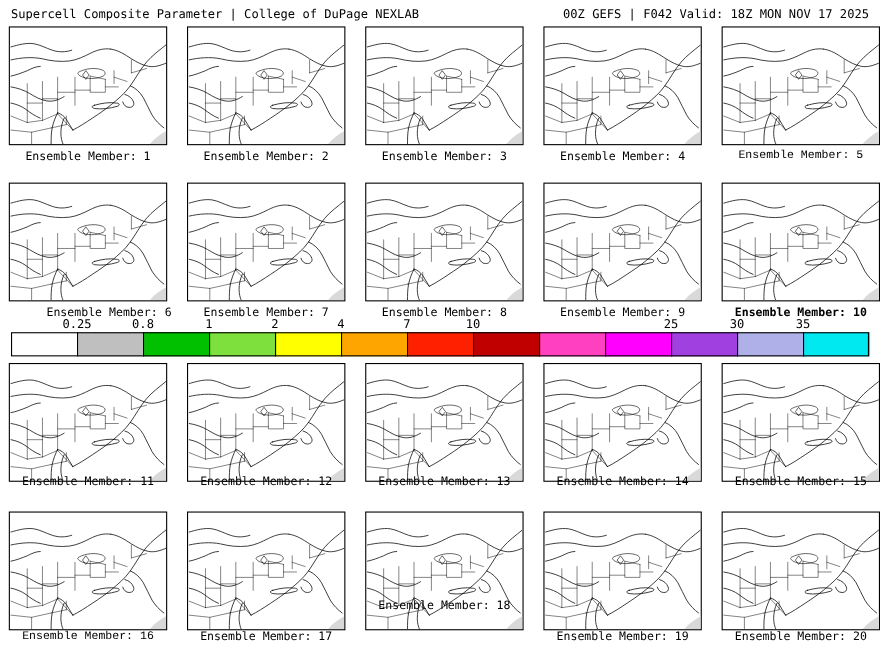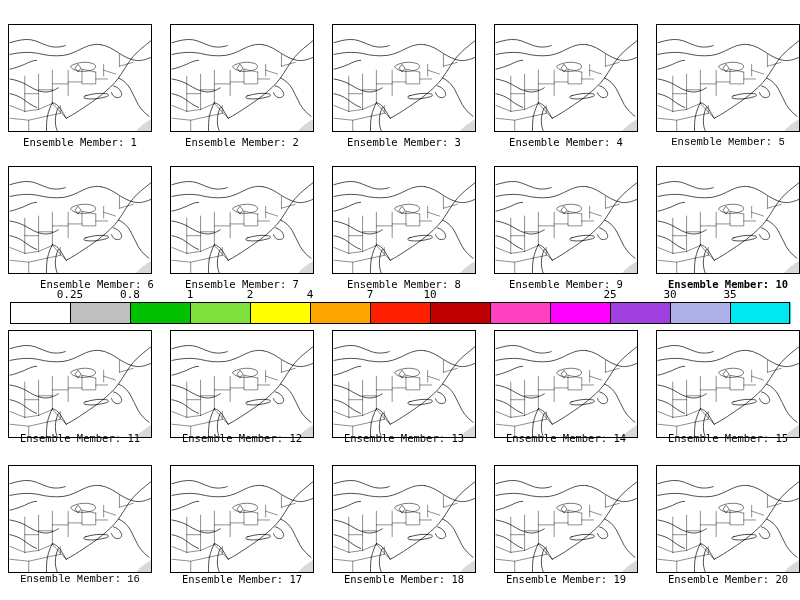--- a/index.html
+++ b/index.html
@@ -136,20 +136,22 @@
     transform: translateX(-50%);
     white-space: pre;
   }
 </style>
 </head>
 <body>
 
 <div id="root">
 
   <div class="header">
+    <div class="left">Supercell Composite Parameter | College of DuPage NEXLAB</div>
+    <div class="right">00Z GEFS | F042 Valid: 18Z MON NOV 17 2025</div>
   </div>
 
   <div id="panels">
       <div class="panel" style="left: 8px; top: 24px;">
         <svg viewBox="0 0 144 108" preserveAspectRatio="none">
           <use href="#mapart" xlink:href="#mapart"></use>
         </svg>
       </div>
       <div class="panel-label" style="left: 8px; top: 136px;">Ensemble Member: 1</div>
       <div class="panel" style="left: 170px; top: 24px;">
@@ -174,21 +176,21 @@
         <svg viewBox="0 0 144 108" preserveAspectRatio="none">
           <use href="#mapart" xlink:href="#mapart"></use>
         </svg>
       </div>
       <div class="panel-label" style="left: 656px; top: 136px; font-family: Liberation Mono, monospace;">Ensemble Member: 5</div>
       <div class="panel" style="left: 8px; top: 166px;">
         <svg viewBox="0 0 144 108" preserveAspectRatio="none">
           <use href="#mapart" xlink:href="#mapart"></use>
         </svg>
       </div>
-      <div class="panel-label" style="left: 25px; top: 278px;">Ensemble Member: 6</div>
+      <div class="panel-label" style="left: 12px; top: 278px; text-align: right;">Ensemble Member: 6</div>
       <div class="panel" style="left: 170px; top: 166px;">
         <svg viewBox="0 0 144 108" preserveAspectRatio="none">
           <use href="#mapart" xlink:href="#mapart"></use>
         </svg>
       </div>
       <div class="panel-label" style="left: 170px; top: 278px;">Ensemble Member: 7</div>
       <div class="panel" style="left: 332px; top: 166px;">
         <svg viewBox="0 0 144 108" preserveAspectRatio="none">
           <use href="#mapart" xlink:href="#mapart"></use>
         </svg>
@@ -246,21 +248,21 @@
         <svg viewBox="0 0 144 108" preserveAspectRatio="none">
           <use href="#mapart" xlink:href="#mapart"></use>
         </svg>
       </div>
       <div class="panel-label" style="left: 170px; top: 573px;">Ensemble Member: 17</div>
       <div class="panel" style="left: 332px; top: 465px;">
         <svg viewBox="0 0 144 108" preserveAspectRatio="none">
           <use href="#mapart" xlink:href="#mapart"></use>
         </svg>
       </div>
-      <div class="panel-label" style="left: 332px; top: 573px; text-align: center;">Ensemble Member: 18</div>
+      <div class="panel-label" style="left: 332px; top: 545px; text-align: center;">Ensemble Member: 18</div>
       <div class="panel" style="left: 494px; top: 465px;">
         <svg viewBox="0 0 144 108" preserveAspectRatio="none">
           <use href="#mapart" xlink:href="#mapart"></use>
         </svg>
       </div>
       <div class="panel-label" style="left: 494px; top: 573px;">Ensemble Member: 19</div>
       <div class="panel" style="left: 656px; top: 465px;">
         <svg viewBox="0 0 144 108" preserveAspectRatio="none">
           <use href="#mapart" xlink:href="#mapart"></use>
         </svg>

